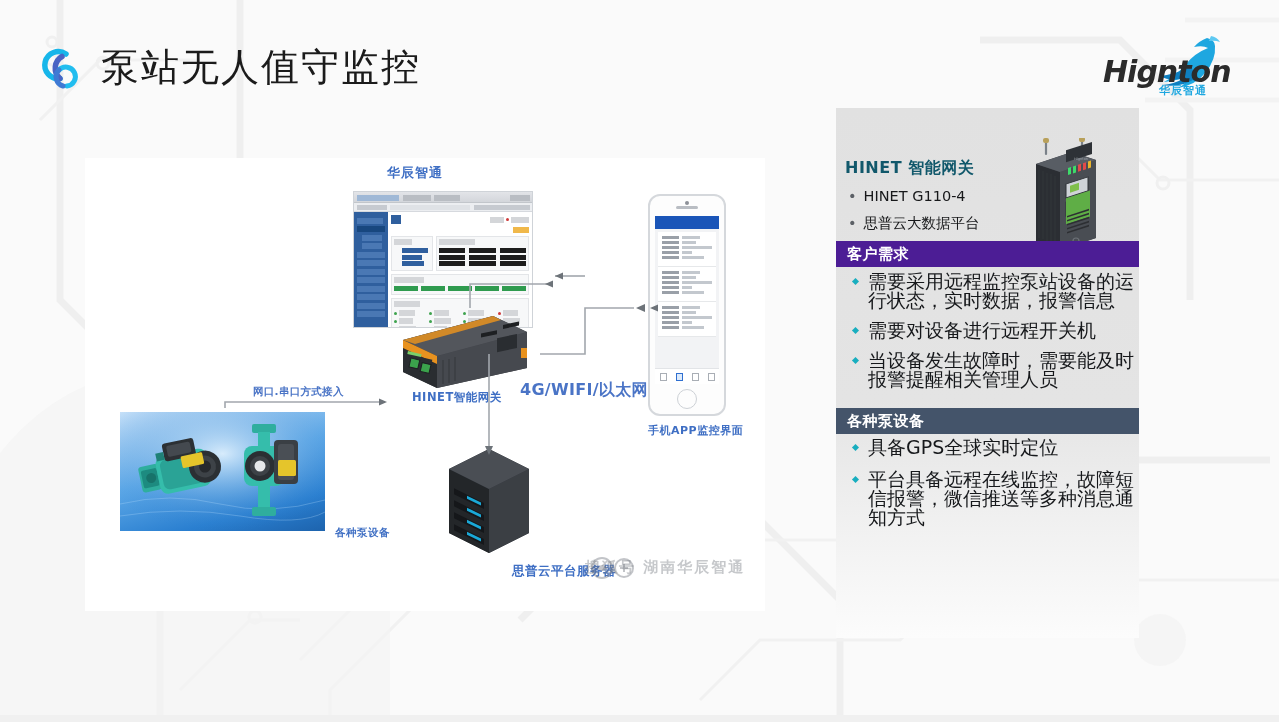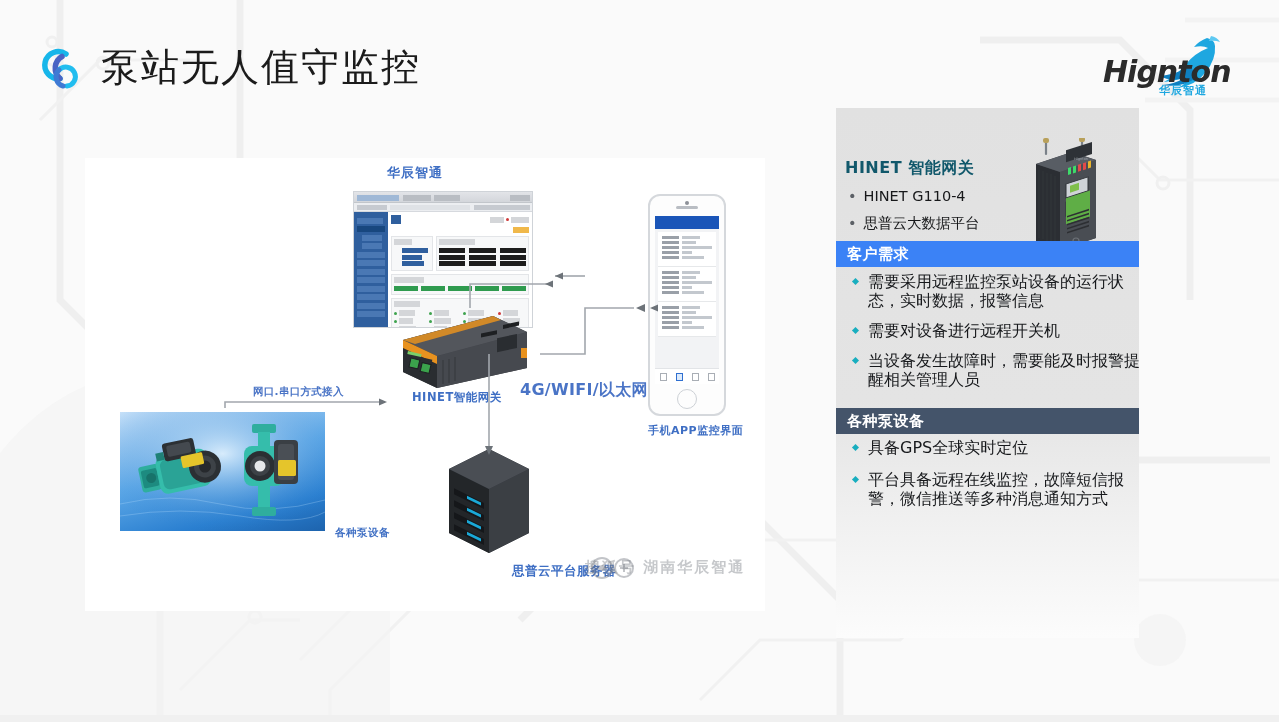--- a/index.html
+++ b/index.html
@@ -104,29 +104,29 @@
               font-size:16px; font-weight:700; color:#11586b; letter-spacing:.5px; white-space:nowrap;}
   .gw-li { position:absolute; left:12px; font-family:"DejaVu Sans",sans-serif;
            font-size:14.5px; color:#17181a; white-space:nowrap; }
   .gw-li .bullet { color:#5c6066; margin-right:7px; }
   .gw-img { position:absolute; left:188px; top:-6px; width:78px; height:118px; }
 
   .sec-hdr { position:absolute; left:836px; width:303px; height:26px;
              display:flex; align-items:center; padding-left:11px;
              font-family:"DejaVu Sans",sans-serif; font-size:15px; font-weight:700; color:#ffffff;
              letter-spacing:.5px; }
-  .sec-need { top:241px; background:#3b82f6; }
+  .sec-need { top:241px; background:#4c1d95; }
   .sec-adv  { top:408px; background:#44546a; }
 
   .ul { position:absolute; left:844px; width:296px; }
   .ul-need { top:272px; }
   .ul-adv  { top:438px; }
   .li {
     position:relative; padding-left:24px; margin-bottom:11px;
-    font-family:"DejaVu Sans",sans-serif; font-size:16px; line-height:19px; color:#16181b;
+    font-family:"DejaVu Sans",sans-serif; font-size:19px; line-height:19px; color:#16181b;
   }
   .li .dm { position:absolute; left:9px; top:7px; width:5px; height:5px; background:#18aebf;
             transform:rotate(45deg); }
   .ul-adv .li { margin-bottom:13px; }
 
   .wm { position:absolute; font-family:"DejaVu Sans",sans-serif; color:rgba(120,125,132,.42);
         font-weight:700; white-space:nowrap; }
 </style>
 </head>
 <body>

